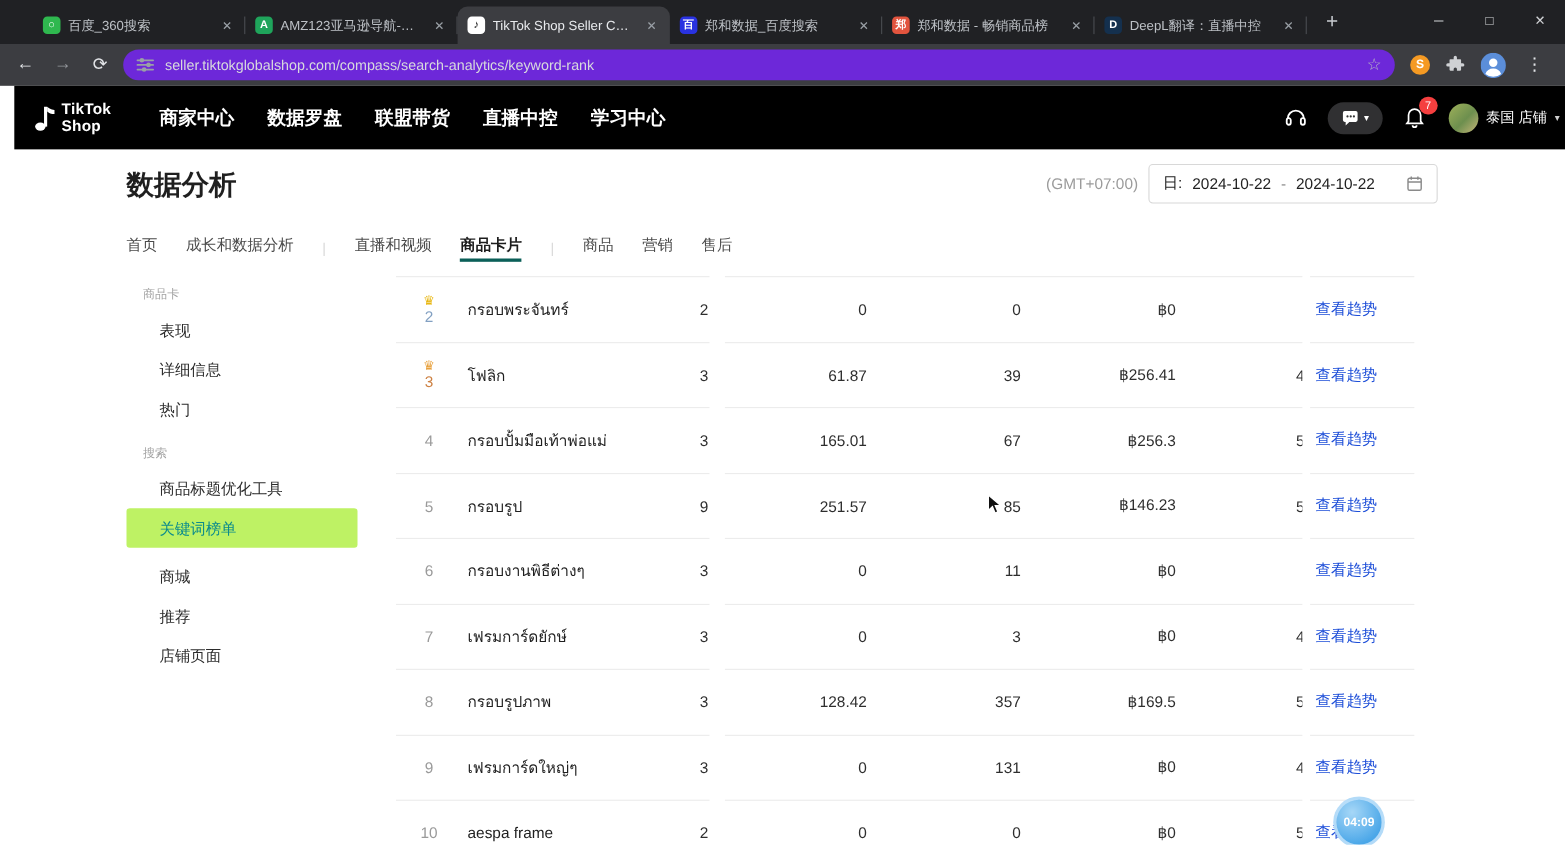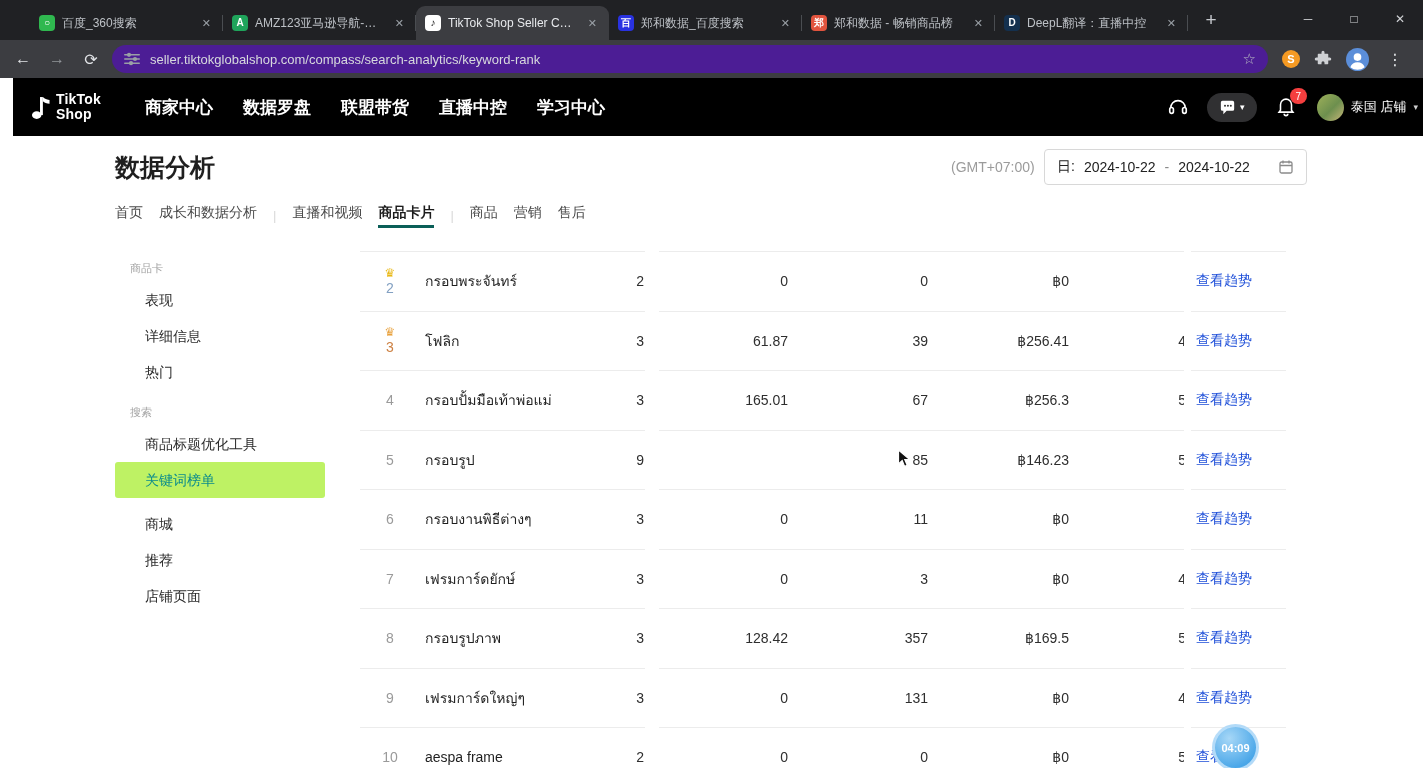--- a/index.html
+++ b/index.html
@@ -18,21 +18,21 @@
   .tab-title{flex:1;white-space:nowrap;overflow:hidden;text-overflow:ellipsis}
   .tab-close{font-size:11px;color:#9aa0a6;flex:none;padding:1px 3px;border-radius:50%}
   .newtab{color:#c6c9ce;font-size:19px;margin:0 0 9px 10px;width:26px;text-align:center}
   .wincontrols{position:absolute;right:0;top:0;height:38px;display:flex}
   .wincontrols span{width:46px;height:38px;display:flex;align-items:center;justify-content:center;color:#d2d4d7;font-size:12px}
 
   
   .toolbar{position:absolute;top:40px;left:0;width:100%;height:38px;background:#3c3d41;display:flex;align-items:center;padding:0 10px;gap:8px}
   .navbtn{width:26px;text-align:center;font-size:16px;color:#e2e4e7}
   .navbtn.dim{color:#93969b}
-  .omnibox{flex:1;height:28px;background:#4c1d95;border-radius:14px;display:flex;align-items:center;padding:0 12px;gap:10px}
+  .omnibox{flex:1;height:28px;background:#6d28d9;border-radius:14px;display:flex;align-items:center;padding:0 12px;gap:10px}
   .url{flex:1;color:#d7d9dd;font-size:13px;white-space:nowrap;overflow:hidden}
   .star{color:#b9bcc1;font-size:15px}
   .ext-s{width:18px;height:18px;border-radius:50%;background:#f59a23;color:#fff;font-size:11px;font-weight:bold;
     display:flex;align-items:center;justify-content:center}
   .ext{display:flex;align-items:center;gap:14px;padding:0 6px}
   .kebab{color:#e2e4e7;font-size:16px;padding:0 4px}
 
   
   .sellernav{position:absolute;top:78px;left:13px;width:100%;height:58px;background:#000;display:flex;align-items:center;color:#fff}
   .logo{display:flex;align-items:center;gap:6px;margin-left:18px;width:92px;flex:none}
@@ -50,21 +50,21 @@
   .shop-label{font-size:13px;color:#fff}
   .shop-chev{color:#cfcfcf;font-size:9px}
 
   
   .content{position:absolute;top:136px;left:0;width:100%;height:632px;background:#fff;color:#222}
   .page-title{position:absolute;left:115px;top:15px;font-size:25px;font-weight:700;color:#1f1f1f}
   .tz{position:absolute;left:951px;top:23px;font-size:14px;color:#9b9b9b}
   .datebox{position:absolute;left:1044px;top:13px;width:263px;height:36px;border:1px solid #d8d8d8;border-radius:4px;
     background:#fff;display:flex;align-items:center;padding:0 12px;font-size:14px;color:#222;gap:9px}
   .datebox .cal{margin-left:auto;display:flex}
-  .page-tabs{position:absolute;left:115px;top:66px;height:26px;display:flex;gap:16px;align-items:center;font-size:14px;color:#4a4a4a}
+  .page-tabs{position:absolute;left:115px;top:76px;height:26px;display:flex;gap:26px;align-items:center;font-size:14px;color:#4a4a4a}
   .page-tab{height:26px;display:flex;align-items:center;border-bottom:3px solid transparent;padding-bottom:1px}
   .page-tab.active{color:#1c1c1c;font-weight:700;border-bottom-color:#0b5f58}
   .tabdiv{color:#d9d9d9;font-size:13px}
 
   
   .sidebar{position:absolute;left:115px;top:104px;width:210px;padding-top:14px}
   .side-section{margin-bottom:8px}
   .side-label{height:28px;line-height:28px;padding-left:15px;font-size:11px;color:#a3a3a3}
   .side-item{height:36px;line-height:36px;padding-left:30px;font-size:14px;color:#2b2b2b;border-radius:3px;cursor:default}
   .side-item.active{background:#bef264;color:#0c8c8c}
@@ -336,20 +336,21 @@
             <div class="num clipR">5</div>
             <a class="action">查看趋势</a>
           </div>
           <div class="trow">
             <div class="rank-wrap">
 
               <span class="rank">5</span>
             </div>
             <div class="kw">กรอบรูป</div>
             <div class="num clipL">9</div>
+            <div class="num c1">251.57</div>
             <div class="num c2">85</div>
             <div class="num c3">฿146.23</div>
             <div class="num clipR">5</div>
             <a class="action">查看趋势</a>
           </div>
           <div class="trow">
             <div class="rank-wrap">
 
               <span class="rank">6</span>
             </div>

